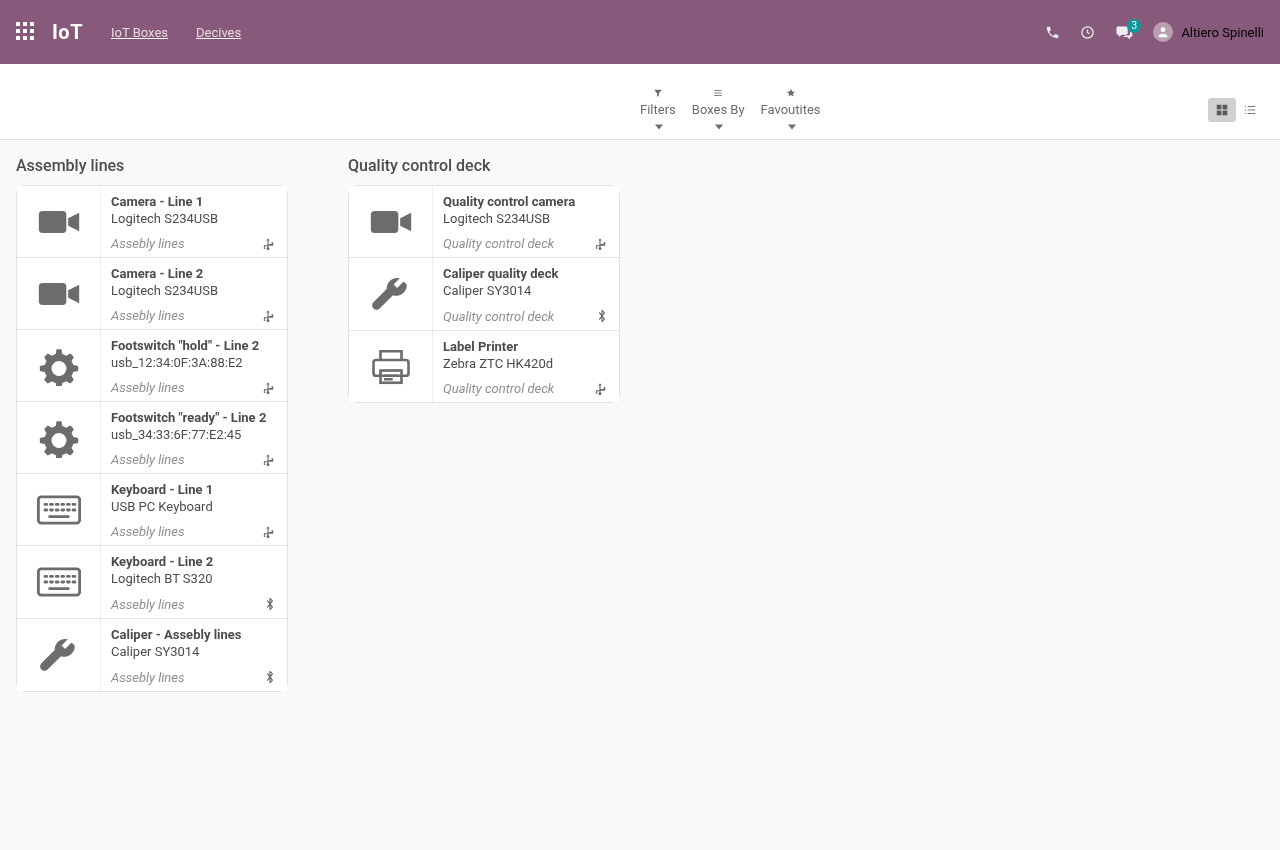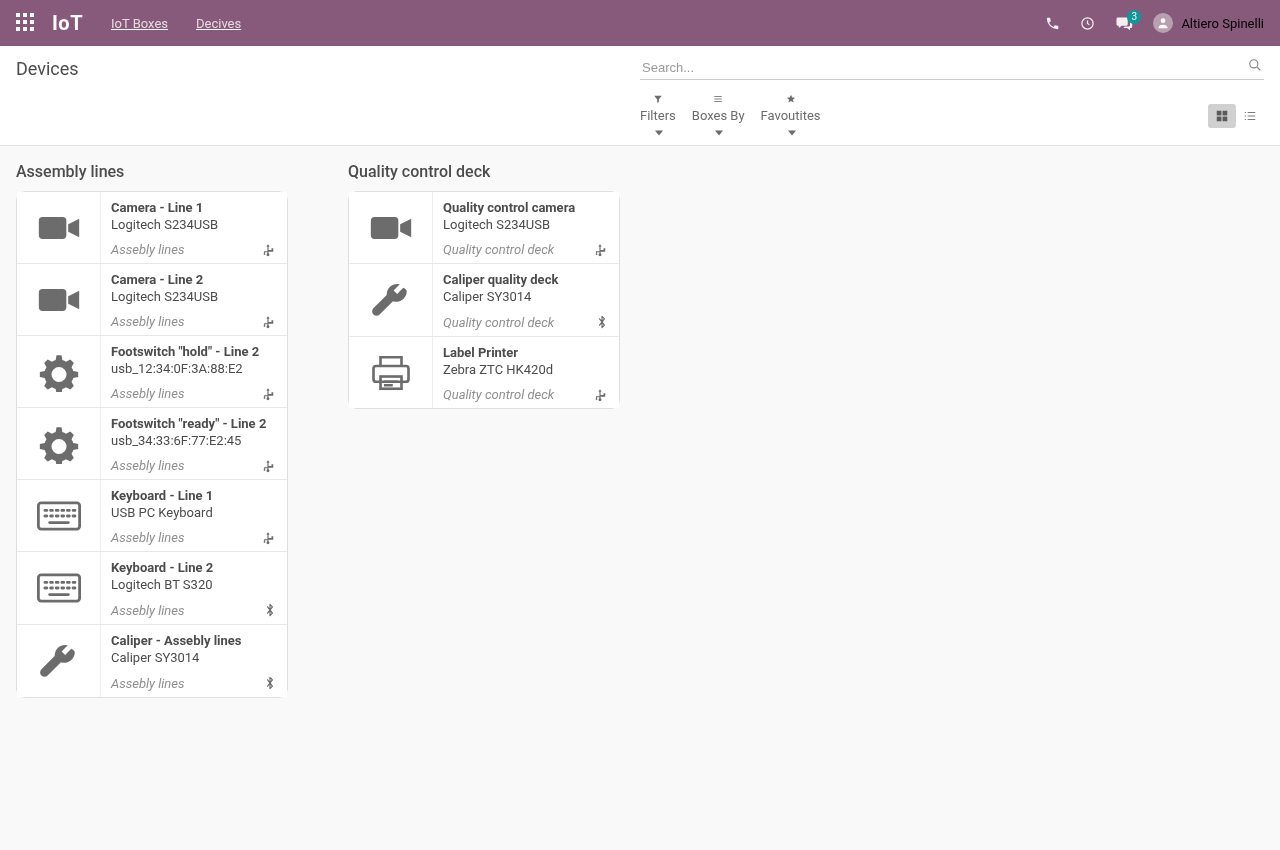--- a/index.html
+++ b/index.html
@@ -11,21 +11,21 @@
     background: #f9f9f9;
     width: 1280px;
     height: 850px;
     overflow: hidden;
   }
 
   
   .topbar {
     background: #875a7b;
     color: #fff;
-    height: 46px;
+    height: 64px;
     display: flex;
     align-items: center;
     padding: 0 16px;
   }
   .apps-grid {
     width: 20px; height: 20px;
     display: grid;
     grid-template-columns: repeat(3, 4px);
     grid-template-rows: repeat(3, 4px);
     gap: 3px;
@@ -226,32 +226,20 @@
             <circle cx="12" cy="8" r="4"></circle>
             <path d="M4 21c0-4 4-6 8-6s8 2 8 6"></path>
           </svg>
       </span>
       <span>Altiero Spinelli</span>
     </div>
   </div>
 </div>
 
 <div class="control-panel">
-  <div class="cp-row1">
-    <div class="page-title">Devices</div>
-    <div class="search-wrap">
-      <input class="search-input" placeholder="Search..." style="">
-      <span class="search-icon">
-        <svg width="14" height="14" viewBox="0 0 24 24" fill="none" stroke="#888" stroke-width="2">
-            <circle cx="10" cy="10" r="7"></circle>
-            <path d="M21 21l-5.2-5.2"></path>
-          </svg>
-      </span>
-    </div>
-  </div>
   <div class="cp-row2">
     <div class="filter-btn">
       <svg width="10" height="10" viewBox="0 0 24 24" fill="#6c6c6c">
           <path d="M3 4h18l-7 9v6l-4 2v-8z"></path>
         </svg>
       <span>Filters</span>
       <svg class="caret" width="8" height="8" viewBox="0 0 10 6" fill="#6c6c6c">
           <path d="M0 0h10L5 6z"></path>
         </svg>
     </div>

